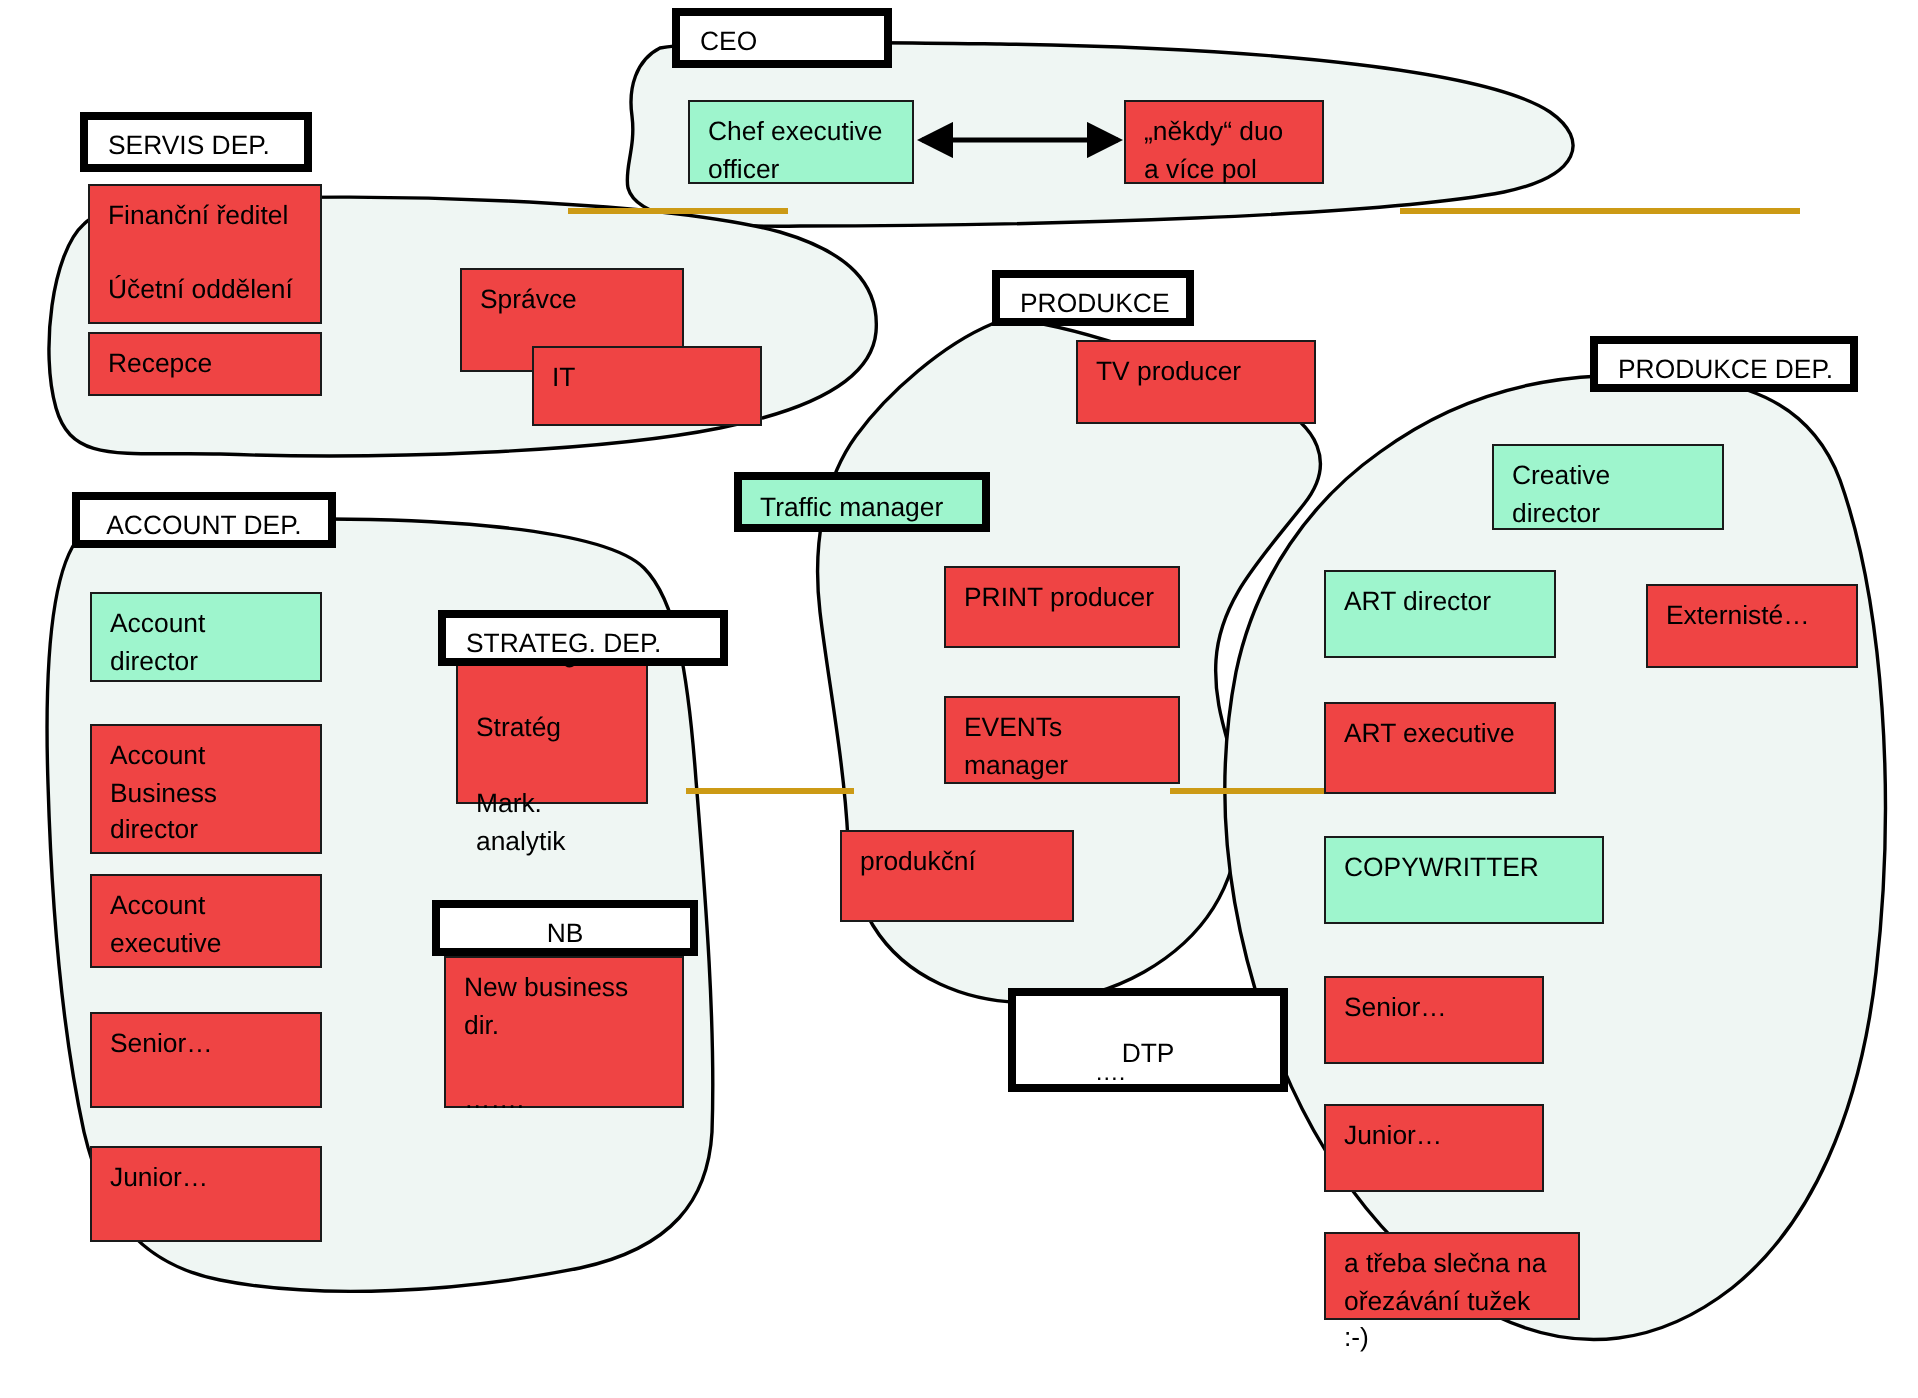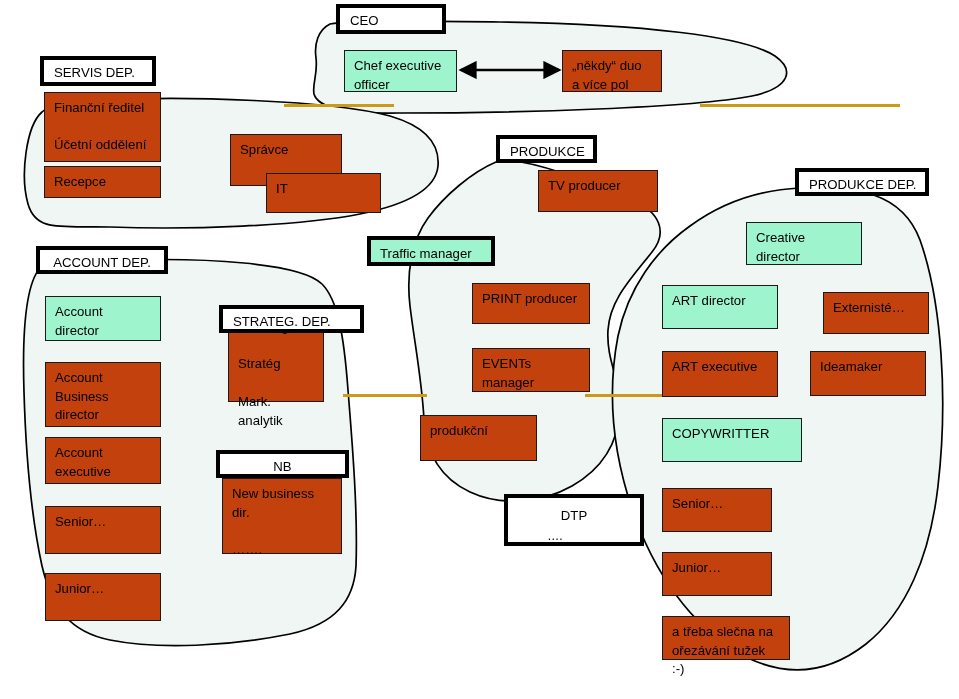--- a/index.html
+++ b/index.html
@@ -8,21 +8,21 @@
     position:relative;
     width:959px;height:699px;
     background:#ffffff;
     overflow:hidden;
   }
   #blobs{position:absolute;left:0;top:0;width:959px;height:699px;}
   .node{
     position:absolute;
     box-sizing:border-box;
     border:1.6px solid #1a1a1a;
-    background:#c2410c;
+    background:#ef4444;
     color:#000;
     font-size:13.2px;
     line-height:1.42;
     padding:6px 9px;
     white-space:pre-line;
     z-index:5;
   }
   .node.green{background:#9ef5cd;}
   .hdr{
     position:absolute;
@@ -101,21 +101,21 @@
   <div class="hdr" style="left:496px;top:135px;width:101px;height:28px;">PRODUKCE</div>
 
   <div class="hdr center" style="left:795px;top:168px;width:134px;height:28px;">PRODUKCE DEP.</div>
 
   <div class="hdr center" style="left:36px;top:246px;width:132px;height:28px;">ACCOUNT DEP.</div>
 
   <div class="hdr" style="left:219px;top:283px;width:145px;height:28px;margin-top:22px;">STRATEG. DEP.</div>
 
   <div class="hdr center" style="left:216px;top:450px;width:133px;height:28px;">NB</div>
 
-  <div class="hdr center" style="left:504px;top:494px;width:140px;height:52px;padding-top:9px;">DTP</div>
+  <div class="hdr center" style="left:504px;top:494px;width:140px;height:52px;padding-top:20px;">DTP</div>
   <div class="node" style="left:520px;top:522px;width:70px;height:20px;background:transparent;border:none;z-index:11;text-align:center;font-size:12px;">….</div>
 
   <div class="node green" style="left:344px;top:50px;width:113px;height:42px;">Chef executive
 officer</div>
 
   <div class="node" style="left:562px;top:50px;width:100px;height:42px;">„někdy“ duo
 a více pol</div>
 
   <div class="node" style="left:44px;top:92px;width:117px;height:70px;">Finanční ředitel
 
@@ -140,21 +140,20 @@
 
   <div class="node green" style="left:746px;top:222px;width:116px;height:43px;">Creative
 director</div>
 
   <div class="node green" style="left:662px;top:285px;width:116px;height:44px;">ART director</div>
 
   <div class="node" style="left:823px;top:292px;width:106px;height:42px;">Externisté…</div>
 
   <div class="node" style="left:662px;top:351px;width:116px;height:46px;">ART executive</div>
 
-  <div class="node" style="left:810px;top:351px;width:116px;height:45px;">Ideamaker</div>
 
   <div class="node green" style="left:662px;top:418px;width:140px;height:44px;">COPYWRITTER</div>
 
   <div class="node" style="left:662px;top:488px;width:110px;height:44px;">Senior…</div>
 
   <div class="node" style="left:662px;top:552px;width:110px;height:44px;">Junior…</div>
 
   <div class="node" style="left:662px;top:616px;width:128px;height:44px;">a třeba slečna na
 ořezávání tužek :-)</div>
 

